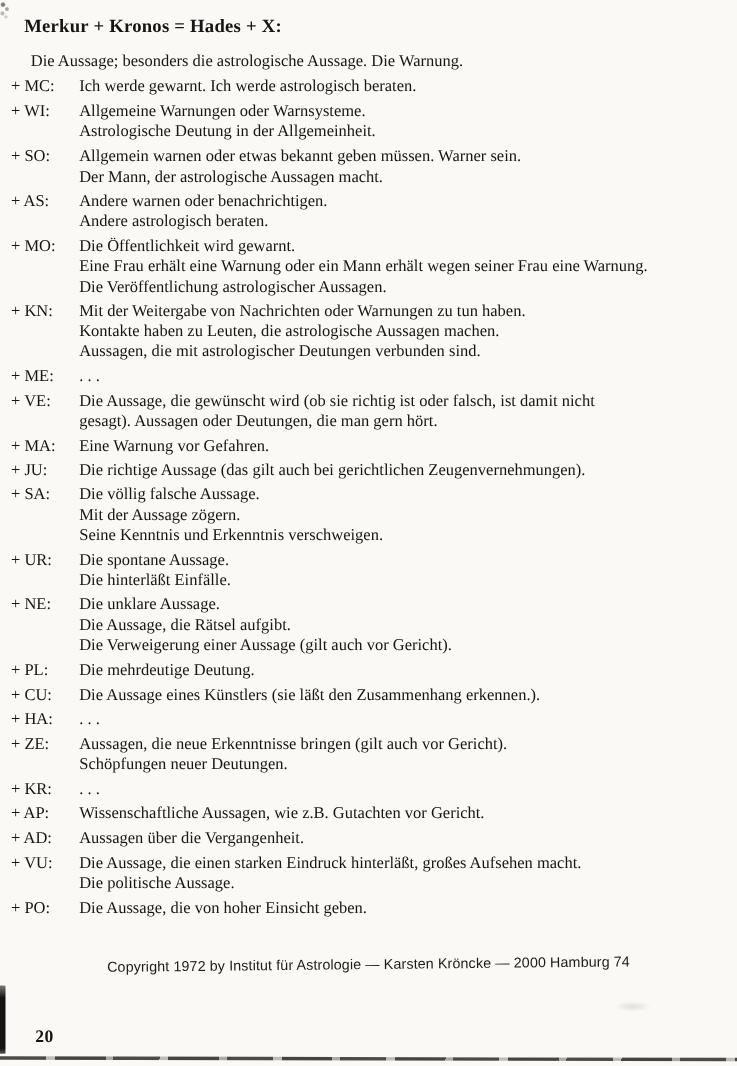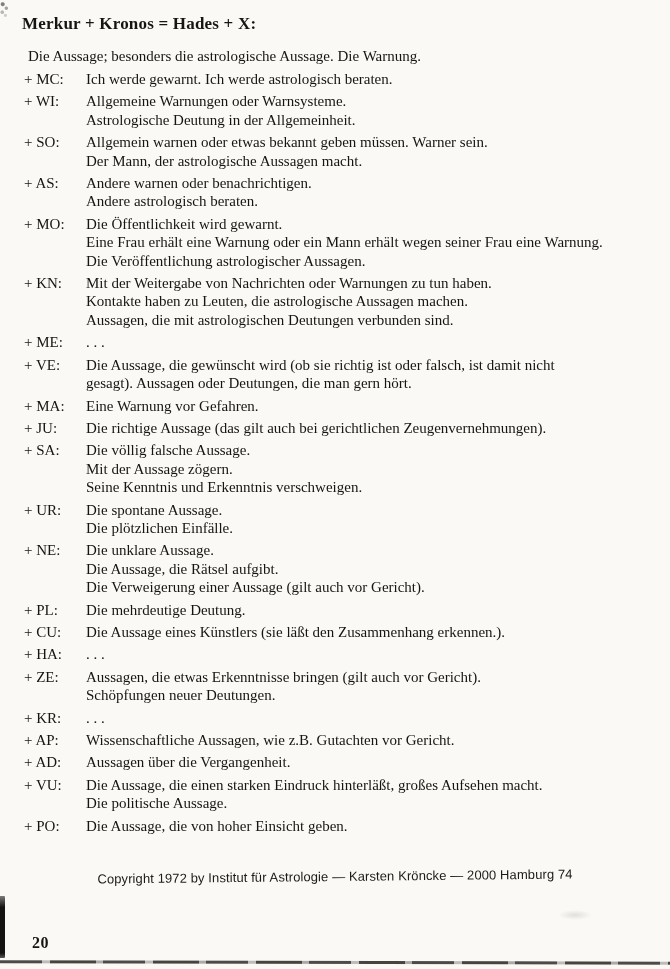--- a/index.html
+++ b/index.html
@@ -28,21 +28,21 @@
     margin: 4px 0 0 12px;
     letter-spacing: 0.2px;
   }
   .intro {
     font-size: 15px;
     line-height: 18px;
     margin: 13px 0 0 18px;
   }
   .entries {
     margin-top: 5px;
-    margin-left: 14px;
+    margin-left: 0;
   }
   .entry {
     display: flex;
     margin-bottom: 4px;
   }
   .entry-label {
     flex: 0 0 62px;
     font-size: 15px;
     line-height: 18.4px;
     white-space: pre;
@@ -169,21 +169,21 @@
           <div class="line">Eine Frau erhält eine Warnung oder ein Mann erhält wegen seiner Frau eine Warnung.</div>
           <div class="line">Die Veröffentlichung astrologischer Aussagen.</div>
         </div>
   </div>
 
   <div class="entry">
     <span class="entry-label">+ KN:</span>
     <div class="entry-lines">
           <div class="line">Mit der Weitergabe von Nachrichten oder Warnungen zu tun haben.</div>
           <div class="line">Kontakte haben zu Leuten, die astrologische Aussagen machen.</div>
-          <div class="line">Aussagen, die mit astrologischen Deutungen verbunden sind.</div>
+          <div class="line">Aussagen, die mit astrologischer Deutungen verbunden sind.</div>
         </div>
   </div>
 
   <div class="entry">
     <span class="entry-label">+ ME:</span>
     <div class="entry-lines">
           <div class="line">. . .</div>
         </div>
   </div>
 
@@ -215,21 +215,21 @@
           <div class="line">Die völlig falsche Aussage.</div>
           <div class="line">Mit der Aussage zögern.</div>
           <div class="line">Seine Kenntnis und Erkenntnis verschweigen.</div>
         </div>
   </div>
 
   <div class="entry">
     <span class="entry-label">+ UR:</span>
     <div class="entry-lines">
           <div class="line">Die spontane Aussage.</div>
-          <div class="line">Die plötzlichen Einfälle.</div>
+          <div class="line">Die hinterläßt Einfälle.</div>
         </div>
   </div>
 
   <div class="entry">
     <span class="entry-label">+ NE:</span>
     <div class="entry-lines">
           <div class="line">Die unklare Aussage.</div>
           <div class="line">Die Aussage, die Rätsel aufgibt.</div>
           <div class="line">Die Verweigerung einer Aussage (gilt auch vor Gericht).</div>
         </div>
@@ -252,21 +252,21 @@
   <div class="entry">
     <span class="entry-label">+ HA:</span>
     <div class="entry-lines">
           <div class="line">. . .</div>
         </div>
   </div>
 
   <div class="entry">
     <span class="entry-label">+ ZE:</span>
     <div class="entry-lines">
-          <div class="line">Aussagen, die etwas Erkenntnisse bringen (gilt auch vor Gericht).</div>
+          <div class="line">Aussagen, die neue Erkenntnisse bringen (gilt auch vor Gericht).</div>
           <div class="line">Schöpfungen neuer Deutungen.</div>
         </div>
   </div>
 
   <div class="entry">
     <span class="entry-label">+ KR:</span>
     <div class="entry-lines">
           <div class="line">. . .</div>
         </div>
   </div>

